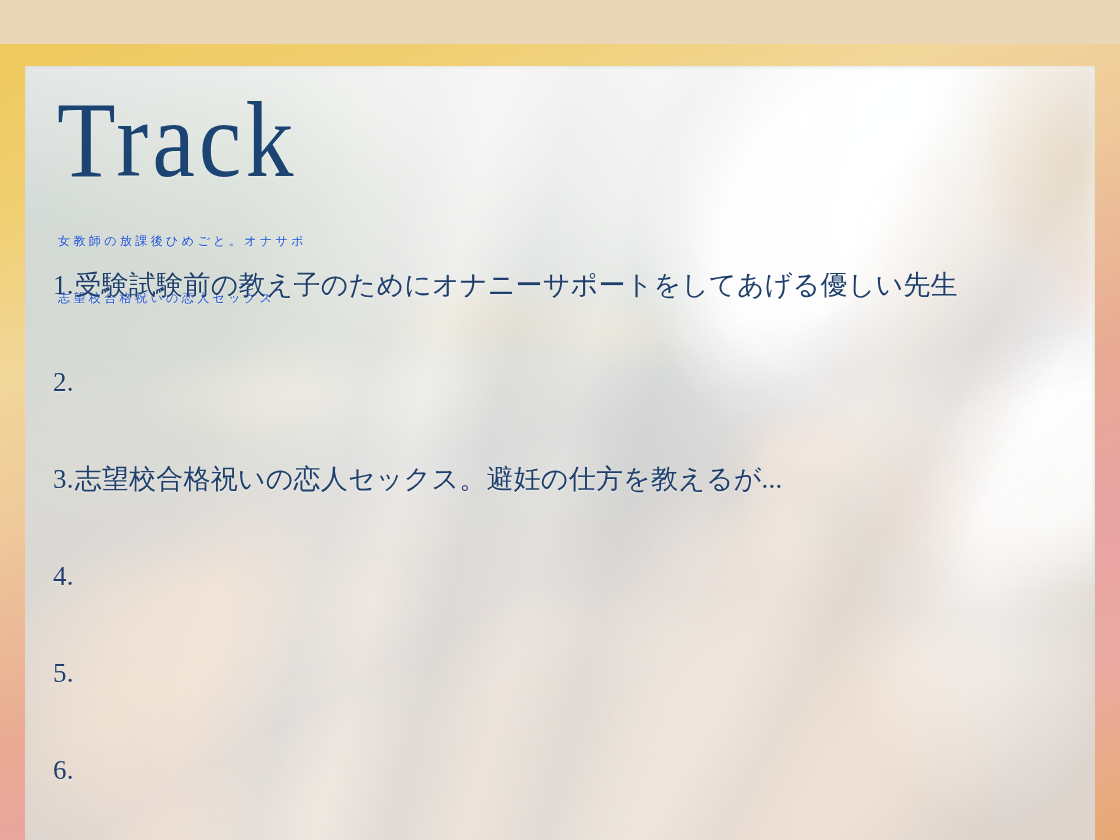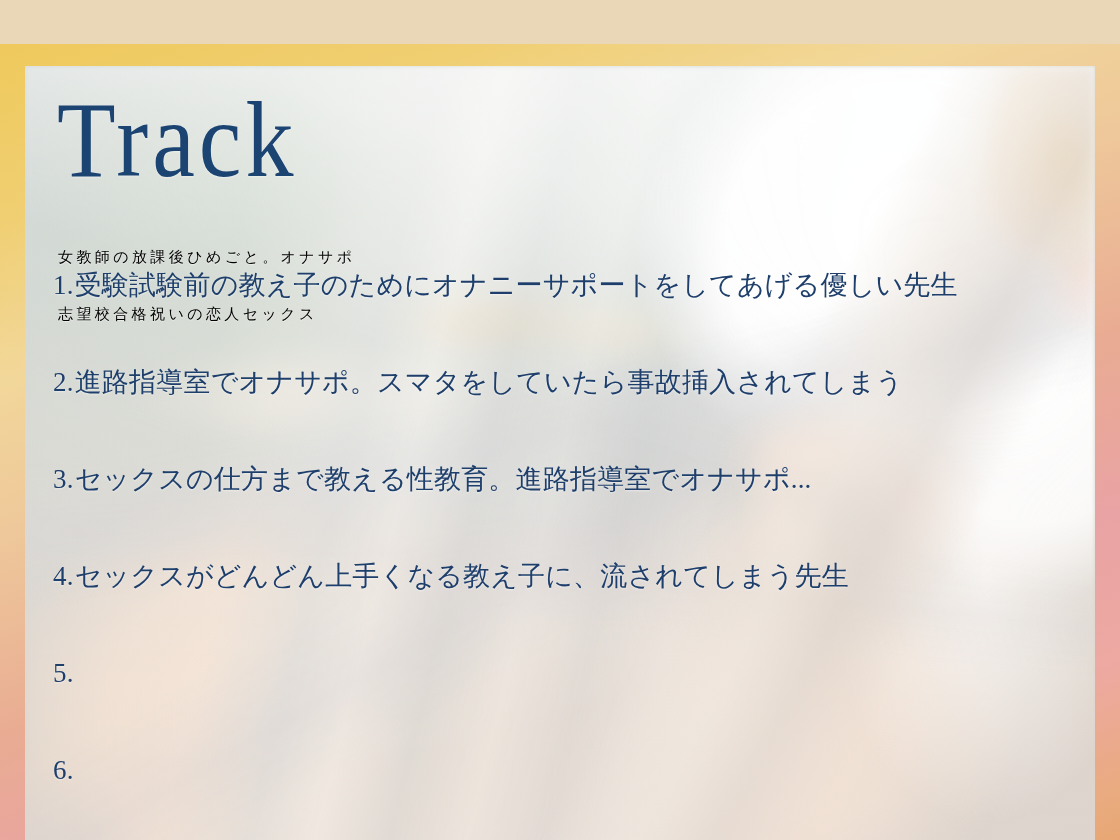--- a/index.html
+++ b/index.html
@@ -152,23 +152,23 @@
     letter-spacing:4px;
     color:#1b4473;
     font-family:"Liberation Serif","DejaVu Serif",serif;
     transform:scaleY(1.12);
     transform-origin:left top;
     text-shadow:0 1px 2px rgba(255,255,255,.45);
   }
 
   #subtitle{
     position:absolute;
-    left:33px; top:144px;
-    color:#000000;
-    font-size:15px;
+    left:33px; top:128px;
+    color:#1d4ed8;
+    font-size:12px;
     line-height:19px;
     letter-spacing:3.4px;
     font-family:"DejaVu Sans","Liberation Sans",sans-serif;
     white-space:pre;
     text-shadow:0 1px 1px rgba(255,255,255,.55);
   }
   #subtitle div{ white-space:pre; }
 
   #tracklist{
     position:absolute;
@@ -219,31 +219,29 @@
 
       <div id="tracklist">
 
         <div class="track-row">
           <span class="idx">1.</span>
           <span class="label">受験試験前の教え子のためにオナニーサポートをしてあげる優しい先生</span>
         </div>
 
         <div class="track-row">
           <span class="idx">2.</span>
-          <span class="label">進路指導室でオナサポ。スマタをしていたら事故挿入されてしまう</span>
         </div>
 
         <div class="track-row">
           <span class="idx">3.</span>
-          <span class="label">セックスの仕方まで教える性教育。進路指導室でオナサポ...</span>
+          <span class="label">志望校合格祝いの恋人セックス。避妊の仕方を教えるが...</span>
         </div>
 
         <div class="track-row">
           <span class="idx">4.</span>
-          <span class="label">セックスがどんどん上手くなる教え子に、流されてしまう先生</span>
         </div>
 
         <div class="track-row">
           <span class="idx">5.</span>
         </div>
 
         <div class="track-row">
           <span class="idx">6.</span>
         </div>
 

